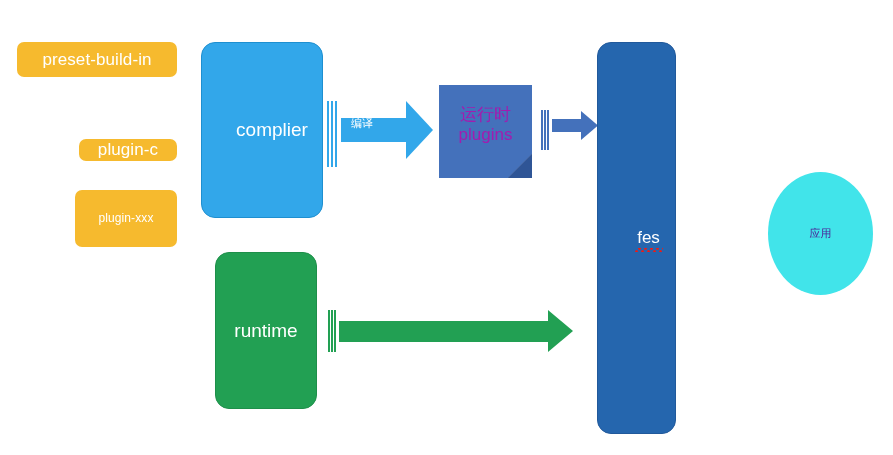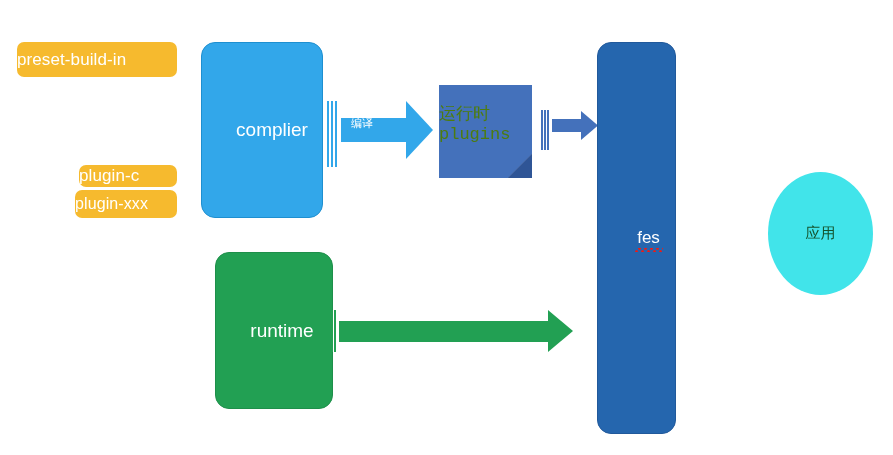--- a/index.html
+++ b/index.html
@@ -13,46 +13,45 @@
     height: 455px;
     background: #ffffff;
     overflow: hidden;
     font-family: "Liberation Sans", "DejaVu Sans", sans-serif;
   }
 
   
   .node-label {
     position: absolute;
     left: 0; right: 0;
-    text-align: left;
-    color: #4d7c0f;
+    text-align: center;
+    color: #a21caf;
     line-height: 1.18;
     pointer-events: none;
     white-space: pre-line;
-    font-family: Liberation Mono, monospace;
   }
 
   
   .chip {
     position: absolute;
     background: #F6BA2E;
     border-radius: 7px;
     display: flex;
     align-items: center;
-    justify-content: flex-start;
+    justify-content: center;
     color: #ffffff;
     font-size: 17px;
     letter-spacing: .1px;
     text-align: center;
     line-height: 1.12;
   }
   #chip-preset { left: 17px;  top: 42px;  width: 160px; height: 35px; }
   #chip-b      { left: 79px;  top: 88px;  width: 98px;  height: 33px; }
-  #chip-c      { left: 79px;  top: 139px; width: 98px;  height: 22px; margin-top: 26px; }
-  #chip-xxx    { left: 75px;  top: 190px; width: 102px; height: 28px; font-size: 16px; }
+  #chip-c      { left: 79px;  top: 139px; width: 98px;  height: 22px; }
+  #chip-xxx    { left: 75px;  top: 190px; width: 102px; height: 57px; font-size: 12px; }
 
   
   .proc {
     position: absolute;
     border-radius: 14px;
     display: flex;
     align-items: center;
     justify-content: center;
     color: #ffffff;
     font-size: 19px;
@@ -60,21 +59,20 @@
   #box-complier {
     left: 201px; top: 42px; width: 100px; height: 174px;
     background: #32A7EA;
     border: 1.5px solid #1E8FD0;
     padding-left: 20px;
   }
   #box-runtime {
     left: 215px; top: 252px; width: 100px; height: 155px;
     background: #22A053;
     border: 1.5px solid #1E8F4A;
-    padding-left: 16px;
   }
   #box-fes {
     left: 597px; top: 42px; width: 77px; height: 390px;
     background: #2566AE;
     border: 1.5px solid #21599B;
   }
   #fes-text {
     position: relative;
     font-size: 17px;
     color: #ffffff;
@@ -193,22 +191,22 @@
 
   
   #ellipse-app {
     position: absolute;
     left: 768px; top: 172px; width: 105px; height: 123px;
     background: #41E4EA;
     border-radius: 50%;
     display: flex;
     align-items: center;
     justify-content: center;
-    color: #14532d;
-    font-size: 15px;
+    color: #4c1d95;
+    font-size: 11px;
   }
 </style>
 </head>
 <body>
 
 <div id="canvas">
 
   <div class="chip" id="chip-preset">
     <span>preset-build-in</span>
   </div>

